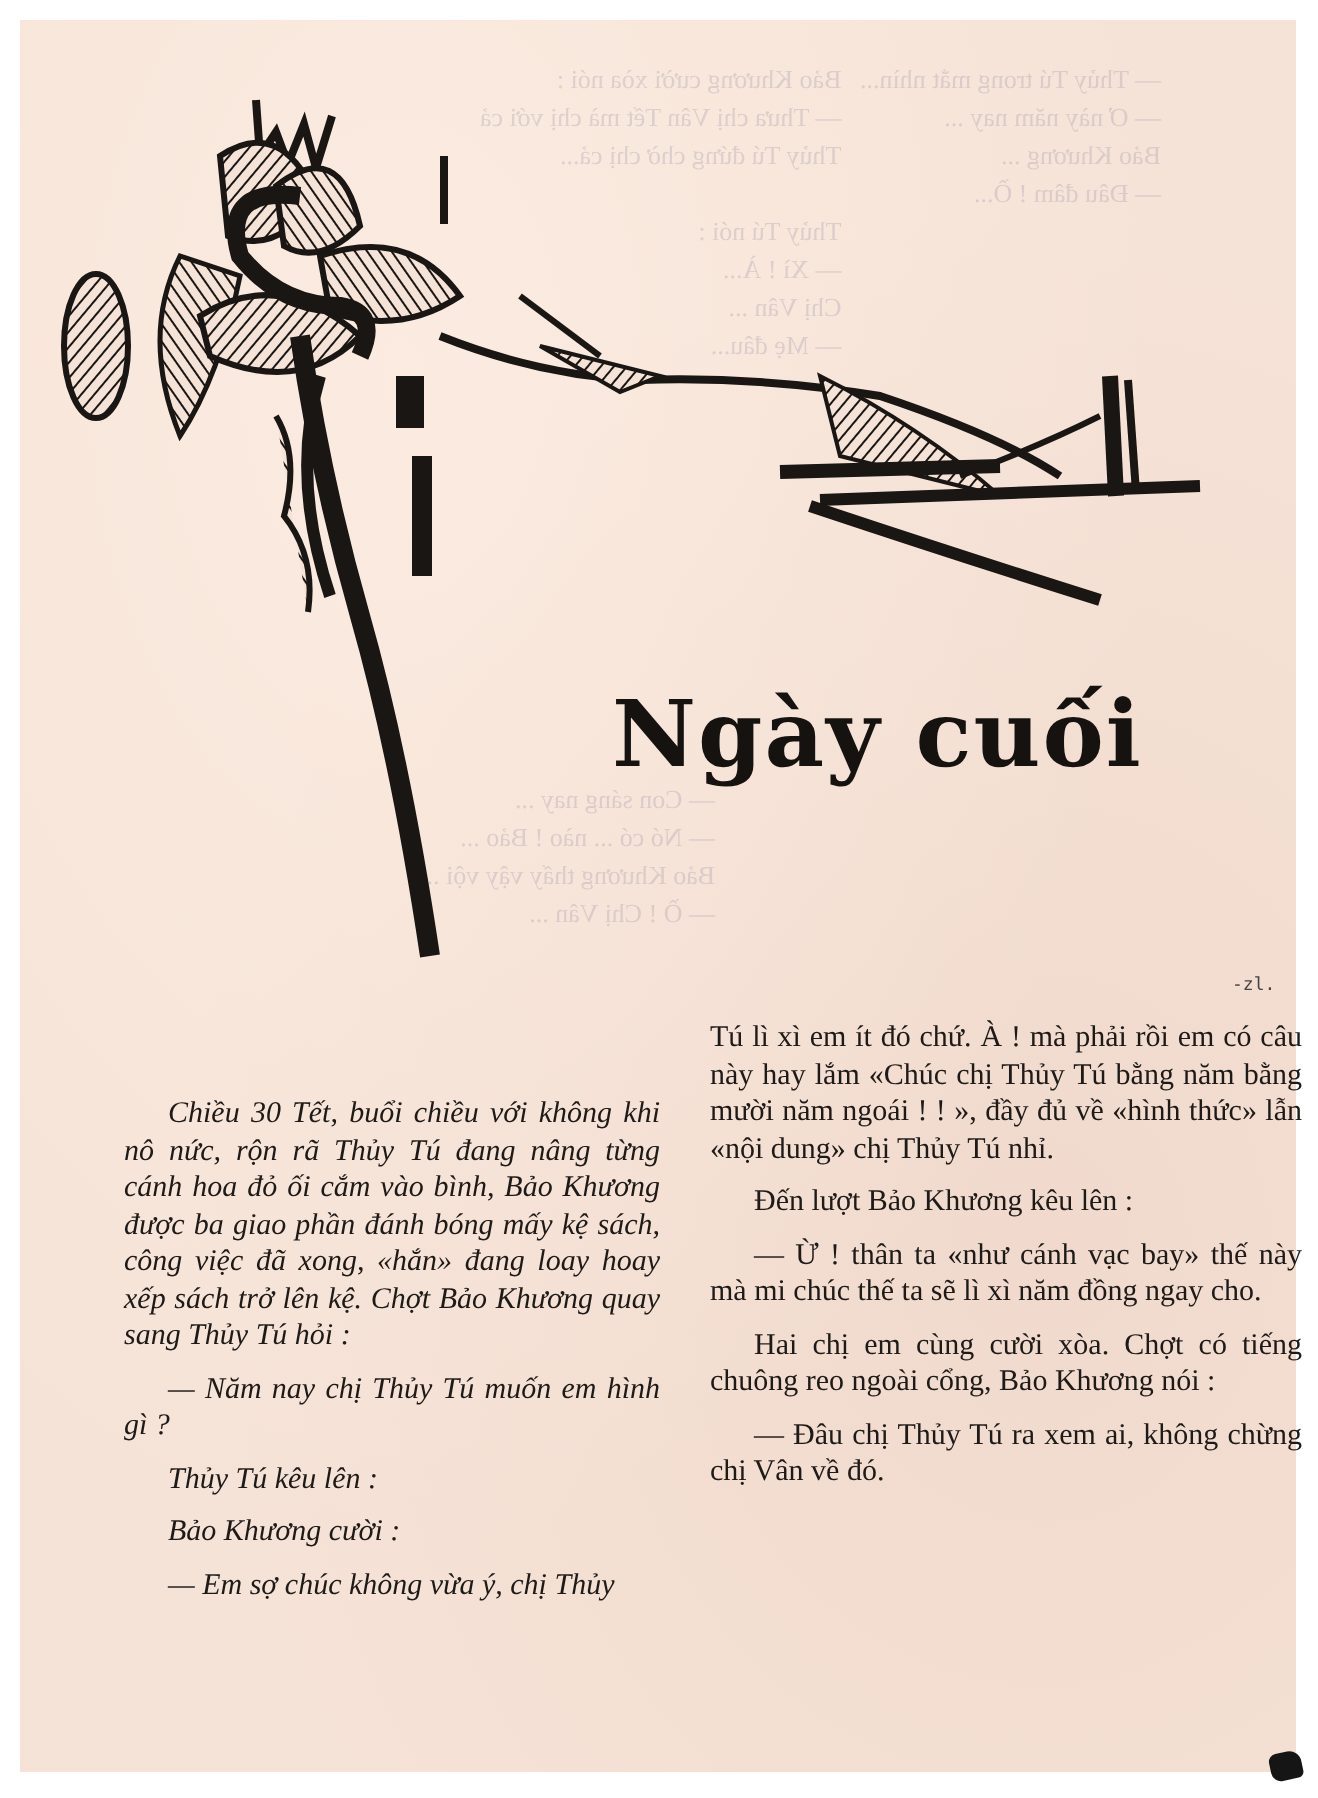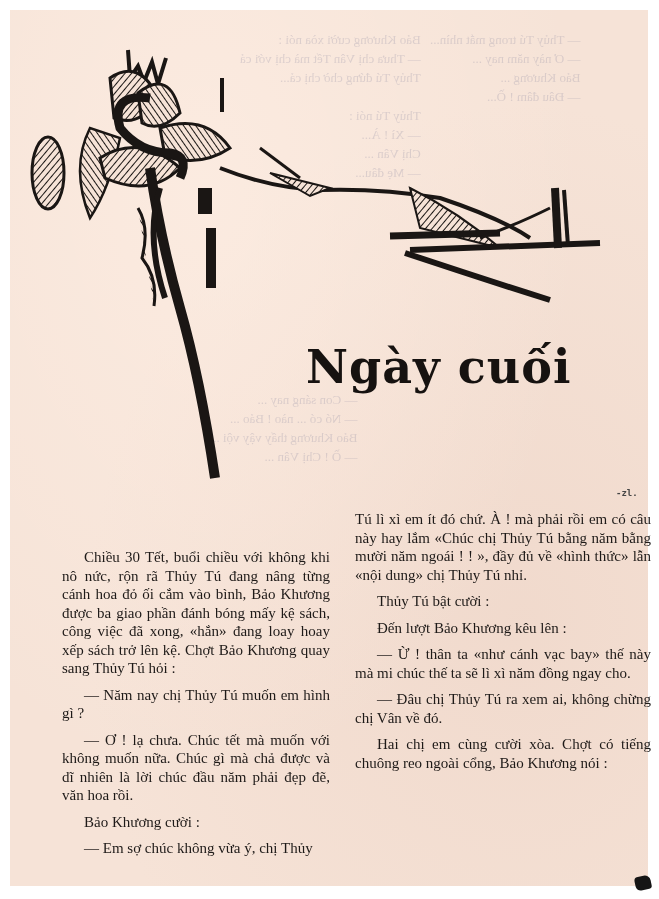--- a/index.html
+++ b/index.html
@@ -12,23 +12,23 @@
         radial-gradient(ellipse at 80% 70%, rgba(230,200,185,0.35), rgba(0,0,0,0) 60%);
     }
     .bleed { position: absolute; color: rgba(120,120,150,0.22); font-family: "Liberation Serif", serif; font-size: 13px; line-height: 19px; white-space: pre; transform: scaleX(-1); }
     .bleed.a { left: 230px; top: 20px; }
     .bleed.b { left: 420px; top: 20px; }
     .bleed.c { left: 200px; top: 380px; }
     .illus { position: absolute; left: 20px; top: 28px; }
     .title { position: absolute; font-family: "DejaVu Serif", serif; font-weight: bold; color: #161210; font-size: 46px; letter-spacing: 1px; }
     .title.l1 { left: 296px; top: 330px; }
     .title.l2 { left: 436px; top: 410px; }
-    .sig { position: absolute; left: 606px; top: 478px; font-family: "DejaVu Sans Mono", monospace; font-size: 9px; color: #444; font-weight: bold; }
+    .sig { position: absolute; left: 606px; top: 478px; font-family: "DejaVu Sans Mono", monospace; font-size: 9px; color: #444; }
     .col { position: absolute; font-family: "Liberation Serif", serif; font-size: 15px; line-height: 18.5px; color: #1e1a18; text-align: justify; }
-    .col.left { left: 52px; top: 538px; width: 268px; }
+    .col.left { left: 52px; top: 538px; width: 268px; font-style: italic; }
     .col.right { left: 345px; top: 500px; width: 296px; font-family: Liberation Serif, serif; }
     .col p { margin: 0 0 8px 0; text-indent: 22px; }
     .col p.noind { text-indent: 0; }
     .mark { position: absolute; left: 625px; top: 866px; width: 16px; height: 14px; background: #151515; border-radius: 4px 6px 3px 5px; transform: rotate(-12deg); }
   </style>
 </head>
 <body>
 
 <div class="page">
 
@@ -92,28 +92,27 @@
     <path d="M525 150 L528 210" stroke="#1a1614" stroke-width="8"></path>
     <path d="M534 152 L538 208" stroke="#1a1614" stroke-width="4"></path>
   </svg>
 
   <div class="title l1">Ngày cuối</div>
   <div class="sig">-zl.</div>
 
   <div class="col left">
     <p>Chiều 30 Tết, buổi chiều với không khi nô nức, rộn rã Thủy Tú đang nâng từng cánh hoa đỏ ối cắm vào bình, Bảo Khương được ba giao phần đánh bóng mấy kệ sách, công việc đã xong, «hắn» đang loay hoay xếp sách trở lên kệ. Chợt Bảo Khương quay sang Thủy Tú hỏi :</p>
     <p>— Năm nay chị Thủy Tú muốn em hình gì ?</p>
-    <p>— Ơ ! lạ chưa. Chúc tết mà muốn với không muốn nữa. Chúc gì mà chả được và dĩ nhiên là lời chúc đầu năm phải đẹp đẽ, văn hoa rồi.</p>
+    <p>Thủy Tú kêu lên :</p>
     <p>Bảo Khương cười :</p>
     <p>— Em sợ chúc không vừa ý, chị Thủy</p>
   </div>
 
   <div class="col right">
     <p class="noind">Tú lì xì em ít đó chứ. À ! mà phải rồi em có câu này hay lắm «Chúc chị Thủy Tú bằng năm bằng mười năm ngoái ! ! », đầy đủ về «hình thức» lẫn «nội dung» chị Thủy Tú nhỉ.</p>
-    <p>Thủy Tú bật cười :</p>
     <p>Đến lượt Bảo Khương kêu lên :</p>
     <p>— Ừ ! thân ta «như cánh vạc bay» thế này mà mi chúc thế ta sẽ lì xì năm đồng ngay cho.</p>
+    <p>Hai chị em cùng cười xòa. Chợt có tiếng chuông reo ngoài cổng, Bảo Khương nói :</p>
     <p>— Đâu chị Thủy Tú ra xem ai, không chừng chị Vân về đó.</p>
-    <p>Hai chị em cùng cười xòa. Chợt có tiếng chuông reo ngoài cổng, Bảo Khương nói :</p>
   </div>
 
   <div class="mark"></div>
 </div>
 
 </body></html>

